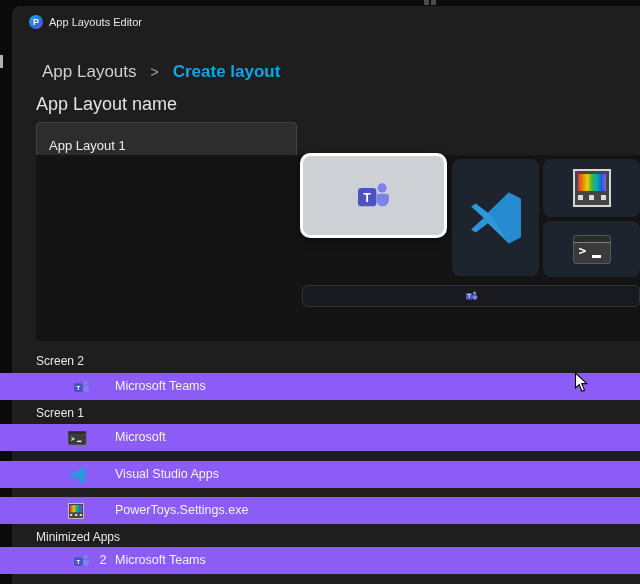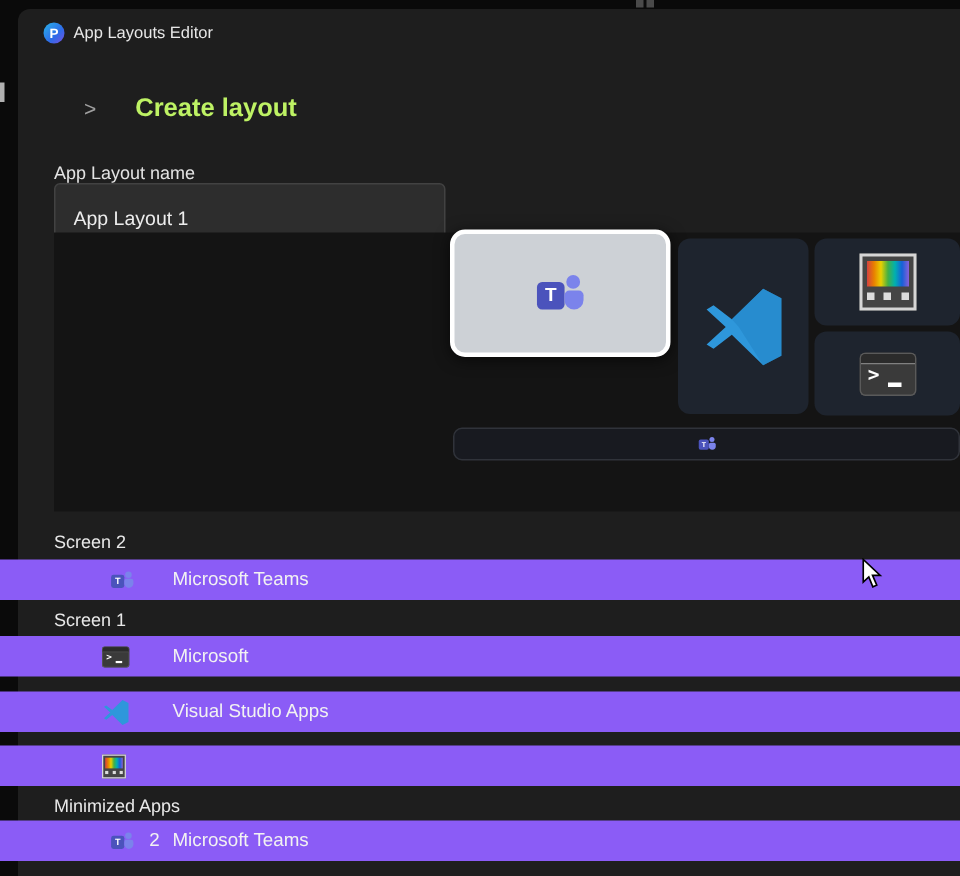--- a/index.html
+++ b/index.html
@@ -20,24 +20,24 @@
   .app-icon{position:absolute;left:17px;top:9px;width:14px;height:14px;border-radius:50%;
             background:linear-gradient(135deg,#29b3e8,#2e6be8 60%,#7a4fe0);
             display:flex;align-items:center;justify-content:center;
             font-size:9px;font-weight:700;color:#fff;}
   .win-title{position:absolute;left:37px;top:10px;font-size:11px;color:#e8e8e8;text-align:right;}
 
   
   .breadcrumb{position:absolute;left:42px;top:58px;height:28px;display:flex;align-items:center;}
   .bc-parent{font-size:17px;color:#cfcfcf;}
   .bc-sep{font-size:14px;color:#a0a0a0;padding:0 14px;}
-  .bc-current{font-size:17px;font-weight:700;color:#bef264;margin-left:12px;}
-
-  
-  .form-label{position:absolute;left:36px;top:108px;font-size:12px;color:#e3e3e3;}
+  .bc-current{font-size:17px;font-weight:700;color:#0ea5e9;}
+
+  
+  .form-label{position:absolute;left:36px;top:94px;font-size:18px;color:#e3e3e3;}
   .name-input{position:absolute;left:36px;top:122px;width:235px;height:24px;
               background:#2d2d2d;border:1px solid #424242;border-radius:4px;
               color:#ededed;font-size:13px;padding:10px 12px;outline:none;
               font-family:"Liberation Sans",sans-serif;}
 
   
   .preview{position:absolute;left:36px;top:155px;width:604px;height:186px;background:#141414;}
   .tile{position:absolute;display:flex;align-items:center;justify-content:center;box-sizing:border-box;}
   .tile-selected{left:264px;top:-2px;width:147px;height:85px;background:#cdd1d6;
                  border:3px solid #ffffff;border-radius:10px;box-shadow:0 2px 10px rgba(0,0,0,.6);}
@@ -95,20 +95,21 @@
   <div class="left-mark"></div>
 
   <div class="window-bg"></div>
 
   <div class="titlebar">
     <div class="app-icon">P</div>
     <div class="win-title">App Layouts Editor</div>
   </div>
 
   <div class="breadcrumb">
+    <span class="bc-parent">App Layouts</span>
     <span class="bc-sep">&gt;</span>
     <span class="bc-current">Create layout</span>
   </div>
 
   <div class="form-label">App Layout name</div>
   <input class="name-input" type="text" value="App Layout 1" style="">
 
   <div class="preview">
 
     <div class="tile tile-selected">
@@ -189,20 +190,21 @@
     <div class="ric">
         <div style="transform:scale(0.42);transform-origin:left center;" class="pt-icon">
       <div class="pt-rainbow"></div>
       <div class="pt-dots">
             <span></span>
             <span></span>
             <span></span>
           </div>
     </div>
       </div>
+    <span class="rlabel">PowerToys.Settings.exe</span>
   </div>
 
   <div class="sec-header" style="top:528px;">Minimized Apps</div>
   <div class="row" style="top:547px;">
     <div class="ric">
         <div class="teams-icon scale55">
       <span class="teams-sq">T</span>
       <span class="teams-body"></span>
       <span class="teams-head"></span>
     </div>

